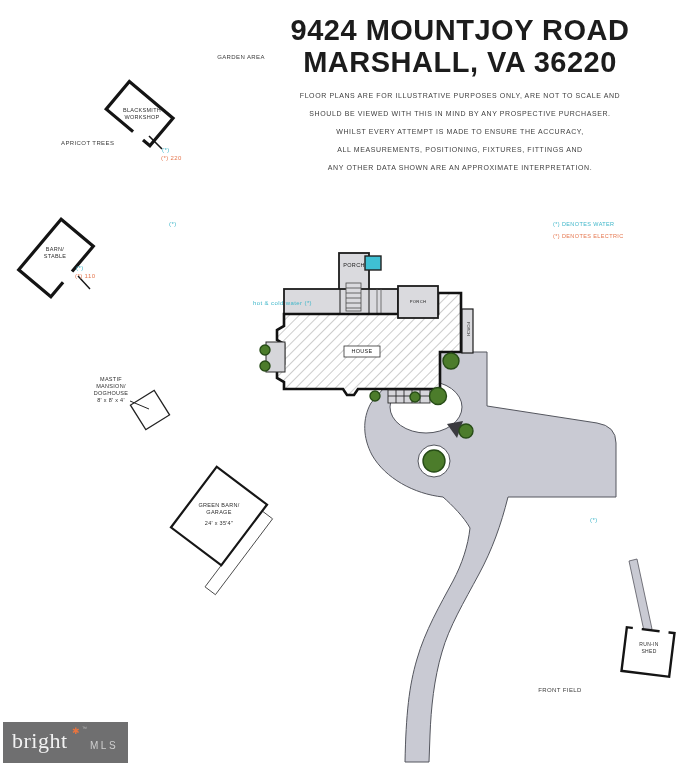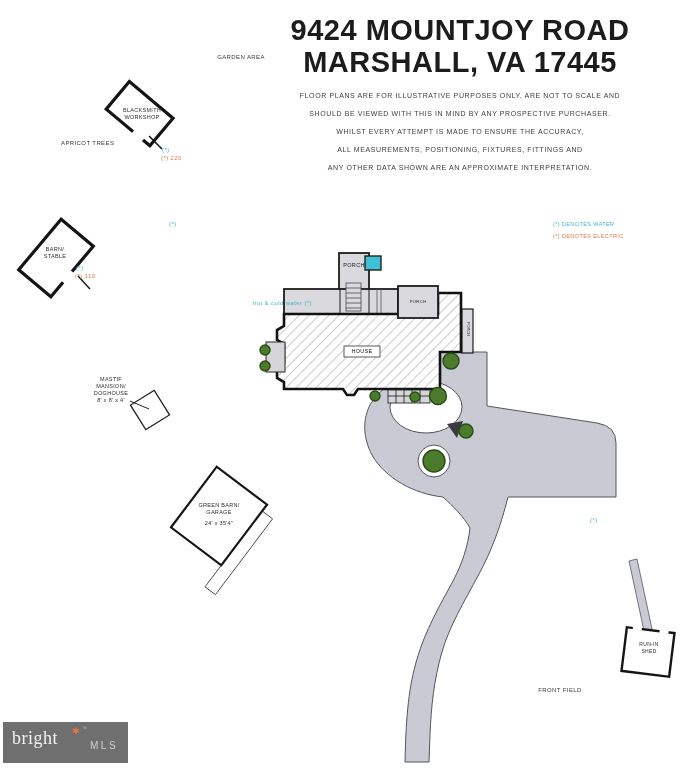--- a/index.html
+++ b/index.html
@@ -25,21 +25,21 @@
   .orange{color:#e5764e;}
 
   .house-lbl{position:absolute;font-size:5.5px;color:#222;letter-spacing:0.3px;
              white-space:nowrap;transform:translateX(-50%);}
   .porch-side{position:absolute;font-size:3.8px;color:#333;white-space:nowrap;
               transform:rotate(90deg);transform-origin:left top;}
 
   
   .wm{position:absolute;left:3px;top:722px;width:125px;height:41px;background:#6f6f70;}
   .wm-brand{position:absolute;left:9px;top:6px;font-family:"Liberation Serif",serif;
-            font-size:18px;color:#f2f2f2;letter-spacing:0.5px;}
+            font-size:22px;color:#f2f2f2;letter-spacing:0.5px;}
   .wm-star{position:absolute;left:69px;top:4px;font-size:9px;color:#e8743f;}
   .wm-tm{position:absolute;left:79px;top:3px;font-size:5px;color:#bdbdbd;}
   .wm-mls{position:absolute;left:87px;top:18px;font-size:10px;color:#cfcfcf;letter-spacing:2.5px;}
 </style>
 </head>
 <body>
 
 <div id="canvas">
 
   <svg width="691" height="768" viewBox="0 0 691 768">
@@ -149,21 +149,21 @@
       <circle cx="434" cy="461" r="11"></circle>
       <circle cx="375" cy="396" r="5"></circle>
       <circle cx="415" cy="397" r="5"></circle>
       <circle cx="265" cy="350" r="5"></circle>
       <circle cx="265" cy="366" r="5"></circle>
     </g>
   </svg>
 
   <div class="hdr">
     <div class="title">9424 MOUNTJOY ROAD</div>
-    <div class="title">MARSHALL, VA 17445</div>
+    <div class="title">MARSHALL, VA 36220</div>
   </div>
   <div class="disc" style="top:92px">FLOOR PLANS ARE FOR ILLUSTRATIVE PURPOSES ONLY, ARE NOT TO SCALE AND</div>
   <div class="disc" style="top:110px">SHOULD BE VIEWED WITH THIS IN MIND BY ANY PROSPECTIVE PURCHASER.</div>
   <div class="disc" style="top:128px">WHILST EVERY ATTEMPT IS MADE TO ENSURE THE ACCURACY,</div>
   <div class="disc" style="top:146px">ALL MEASUREMENTS, POSITIONING, FIXTURES, FITTINGS AND</div>
   <div class="disc" style="top:164px">ANY OTHER DATA SHOWN ARE AN APPROXIMATE INTERPRETATION.</div>
 
   <div class="lbl cyan" style="left:553px;top:221px;font-size:5.5px">(*) DENOTES WATER</div>
   <div class="lbl orange" style="left:553px;top:233px;font-size:5.5px">(*) DENOTES ELECTRIC</div>
 

